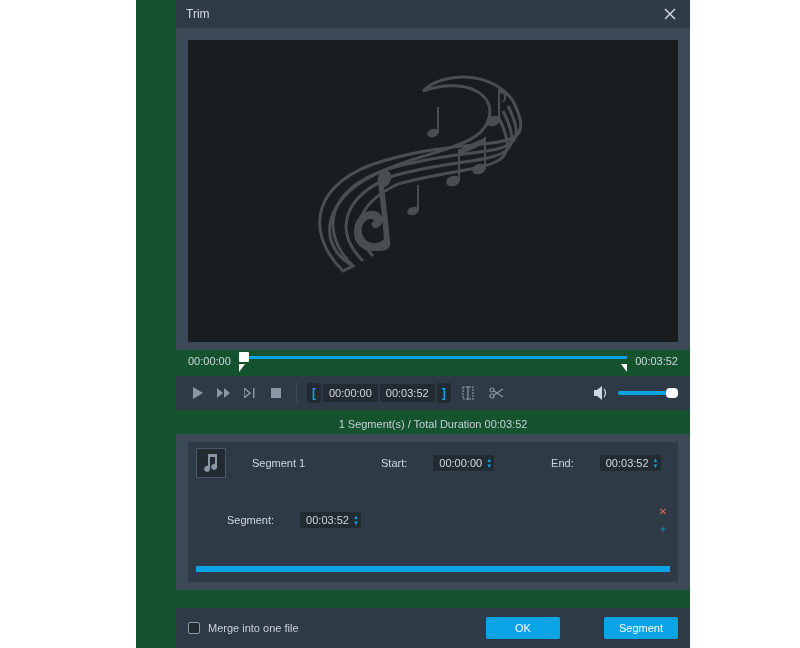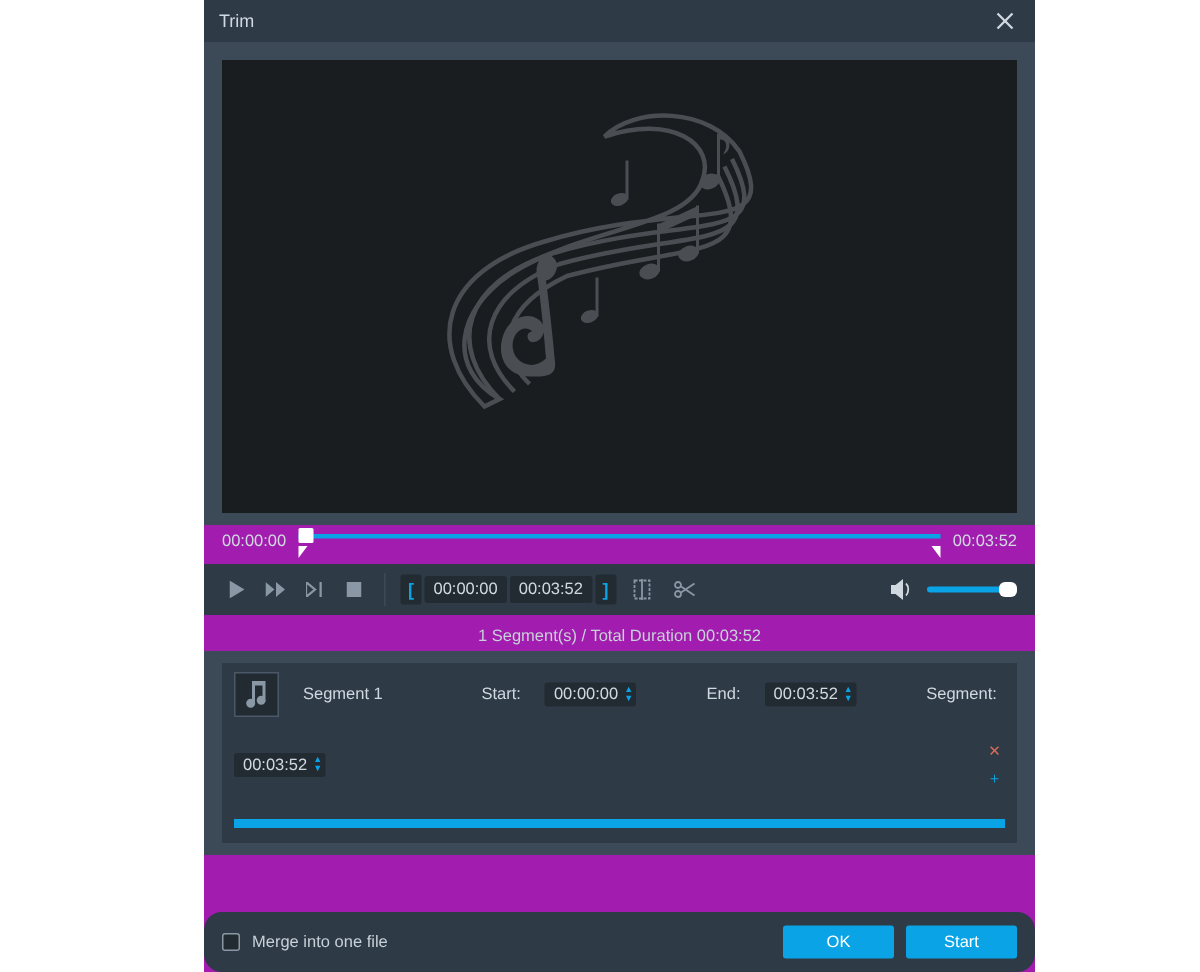--- a/index.html
+++ b/index.html
@@ -11,23 +11,24 @@
     width: 800px;
     height: 648px;
     overflow: hidden;
   }
   .dialog {
     position: absolute;
     left: 136px;
     top: 0;
     width: 554px;
     height: 648px;
-    background: #a21caf;
+    background: #14532d;
     display: flex;
     flex-direction: column;
+    padding-left: 40px;
   }
   .titlebar {
     height: 28px;
     background: #2e3a46;
     display: flex;
     align-items: center;
     padding: 0 10px;
   }
   .titlebar .title { font-size: 12px; color: #d0d8e0; }
   .titlebar .close {
@@ -120,21 +121,21 @@
   }
 
   .segments {
     padding: 8px 12px;
     background: #3c4a58;
   }
   .segment-row {
     background: #2e3a46;
     display: flex; align-items: center;
     padding: 6px 8px 10px 8px;
-    gap: 16px;
+    gap: 26px;
     position: relative;
     flex-wrap: wrap;
   }
   .seg-icon {
     width: 30px; height: 30px;
     background: #222a32;
     border: 1px solid #4a5868;
     display: flex; align-items: center; justify-content: center;
   }
   .seg-icon svg { fill: #8a98a6; }
@@ -166,34 +167,34 @@
     width: 100%; height: 6px; background: #0aa4e6; margin-top: 4px;
     flex-basis: 100%;
   }
 
   .filler { flex: 1; }
 
   .footer {
     height: 40px;
     background: #2e3a46;
     display: flex; align-items: center;
-    padding: 0 12px; gap: 8px; border-radius: 12px;
+    padding: 0 12px; gap: 8px;
   }
   .checkbox {
     width: 12px; height: 12px;
     border: 1px solid #8a98a6;
     background: #222a32;
     border-radius: 2px;
     cursor: pointer;
   }
   .merge-label { font-size: 11px; color: #c8d0d8; }
   .btn {
     min-width: 74px; height: 22px;
     display: flex; align-items: center; justify-content: center;
-    font-size: 11px; cursor: pointer; border-radius: 2px;
+    font-size: 11px; cursor: pointer; border-radius: 2px; margin-left: 36px;
   }
   .btn.primary { background: #0aa4e6; color: #fff; }
   .btn.secondary { background: #0aa4e6; color: #fff; }
 </style>
 </head>
 <body>
 
 <div class="dialog">
 
   <div class="titlebar">
@@ -354,16 +355,16 @@
     </div>
   </div>
 
   <div class="filler"></div>
 
   <div class="footer">
     <span class="checkbox"></span>
     <span class="merge-label">Merge into one file</span>
     <div class="spacer"></div>
     <span class="btn primary">OK</span>
-    <span class="btn secondary">Start</span>
+    <span class="btn secondary">Segment</span>
   </div>
 
 </div>
 
 </body></html>

